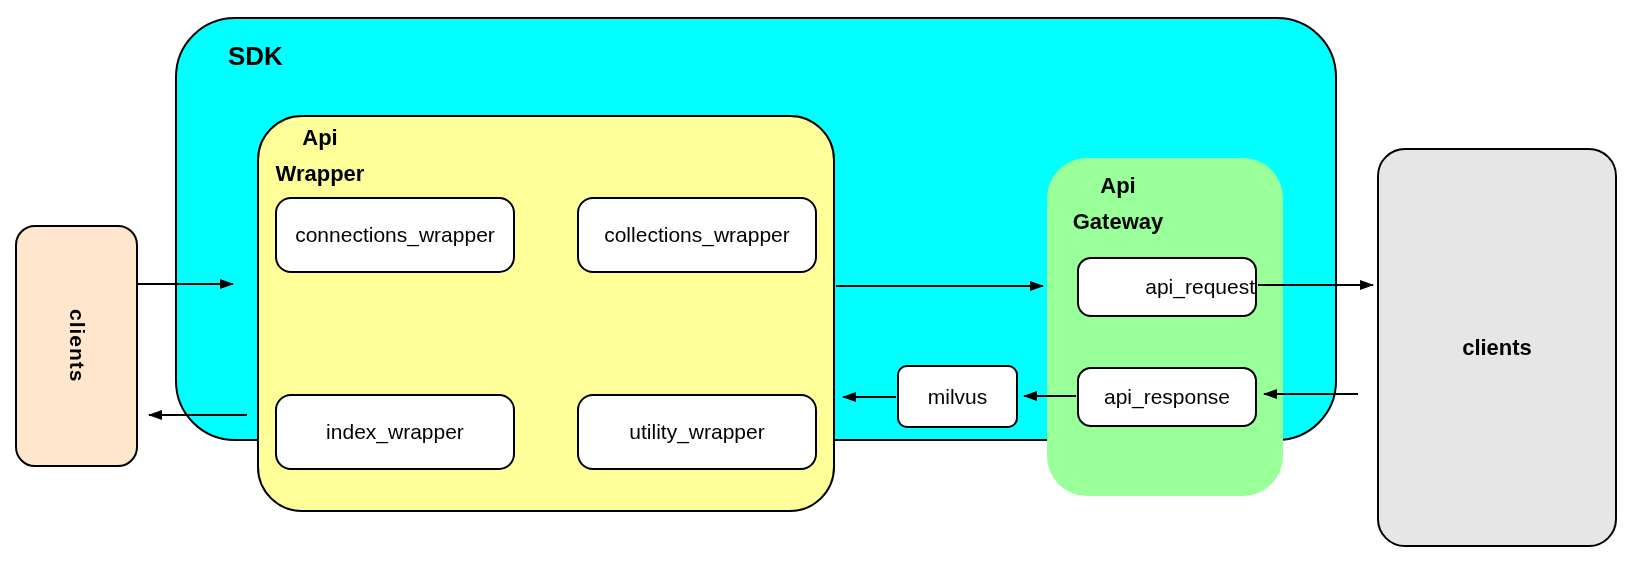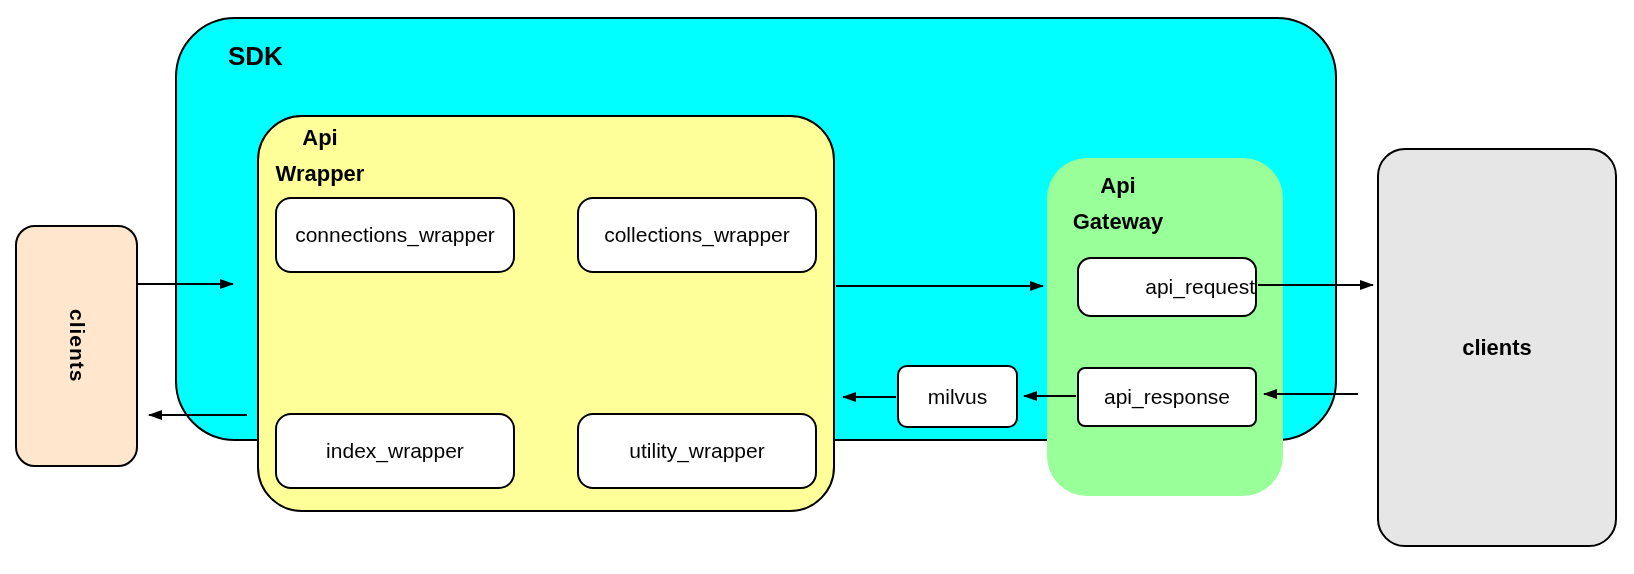--- a/index.html
+++ b/index.html
@@ -52,35 +52,35 @@
 
   .wbox {
     position: absolute; width: 240px; height: 76px;
     background: var(--box_fill); border-radius: 16px;
     font-size: 21px;
   }
   .wbox.c1 { left: 16px; align-items: center; }
   .wbox.c2 { left: 318px; }
   .wbox.r1 { top: 80px; }
   .wbox.r2 { top: 181px; }
-  .wbox.r3 { top: 296px; }
+  .wbox.r3 { top: 277px; }
 
   
   .api-gateway {
     position: absolute; left: 870px; top: 139px; width: 236px; height: 338px;
     background: var(--gateway_fill); border-radius: 40px;
   }
   .api-gateway .corner-label { left: 16px; top: 10px; width: 110px; }
   .gbox {
     position: absolute; left: 30px; width: 180px; height: 60px;
     background: var(--box_fill); border-radius: 14px;
     font-size: 21px;
   }
   .gbox.g1 { top: 99px; justify-content: flex-end; }
-  .gbox.g2 { top: 209px; border-radius: 8px; }
+  .gbox.g2 { top: 209px; }
 
   
   .checker {
     position: absolute; left: 720px; top: 346px; width: 121px; height: 63px;
     background: var(--box_fill); border-radius: 10px;
     font-size: 21px;
   }
 
   
   .milvus {

